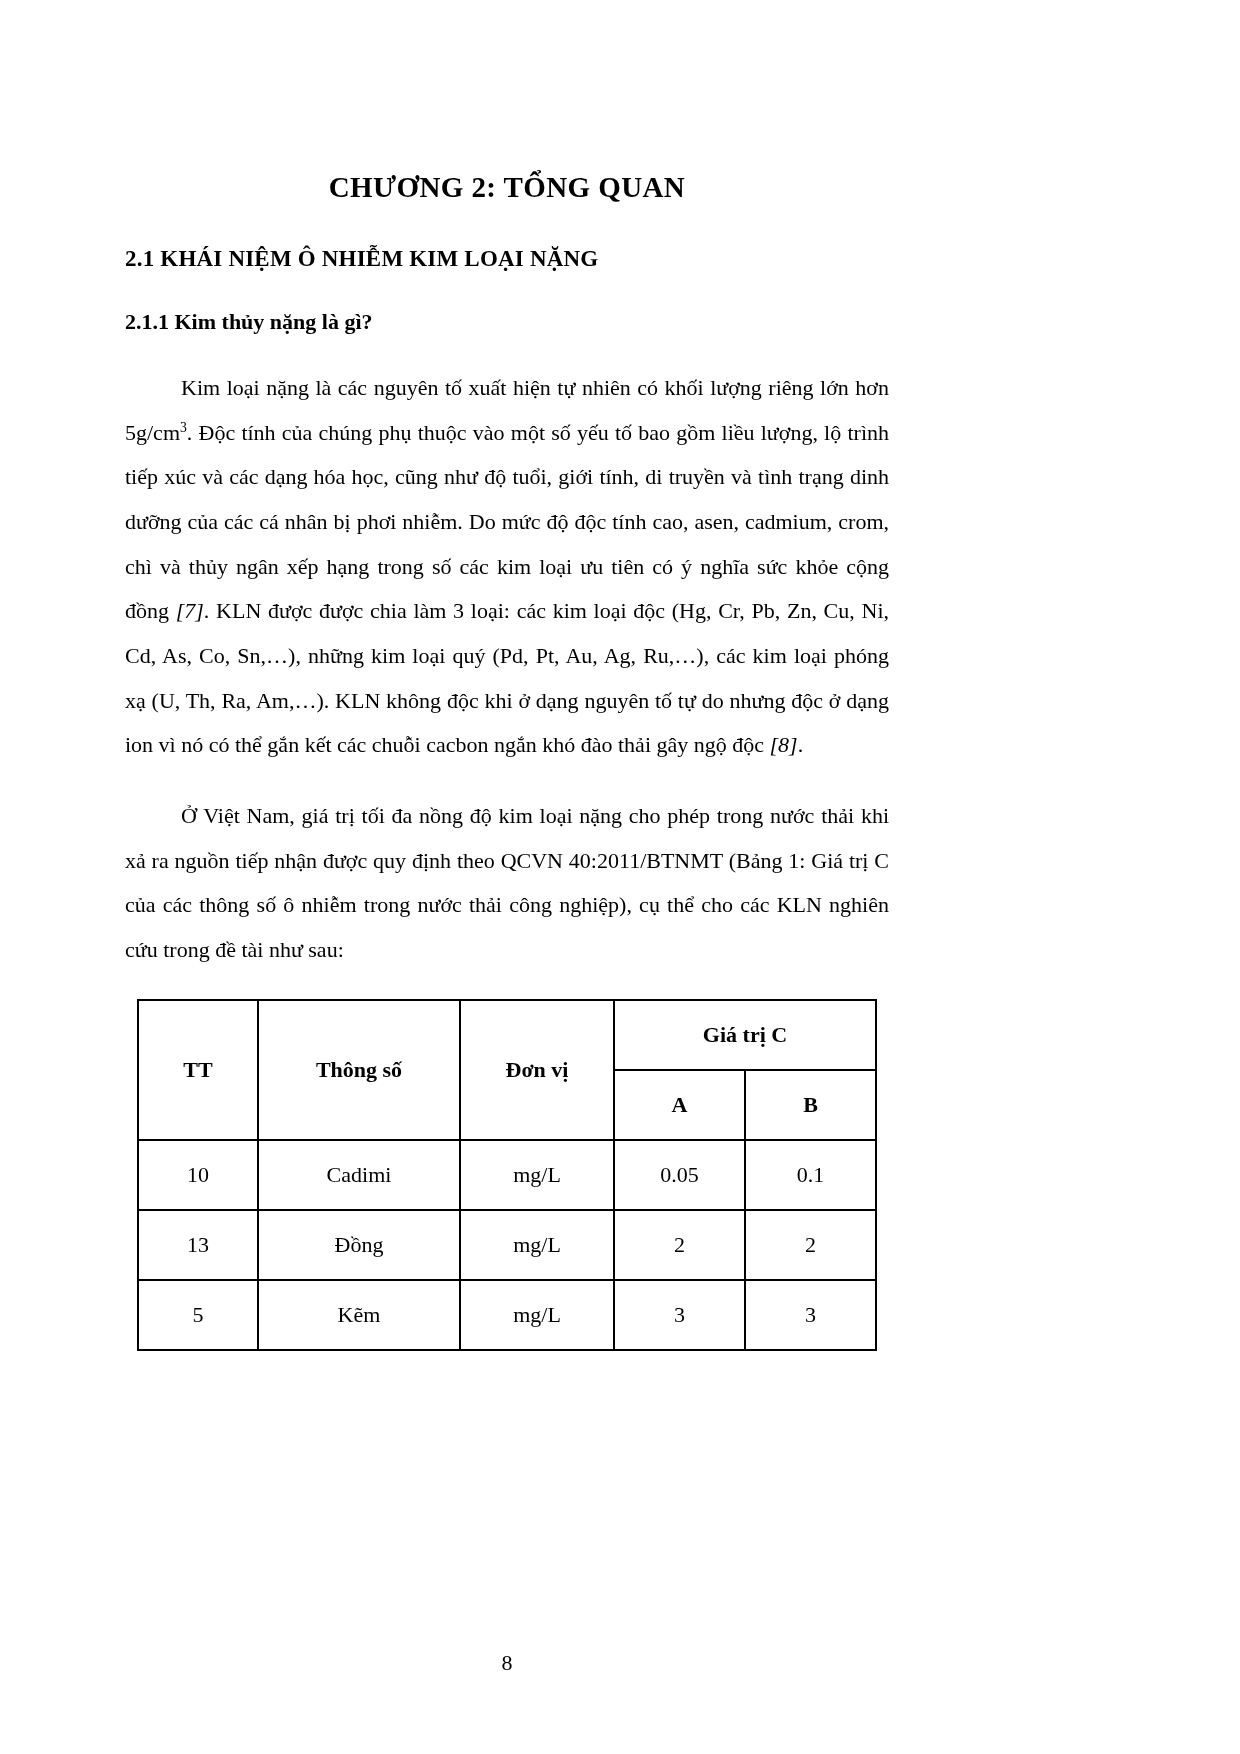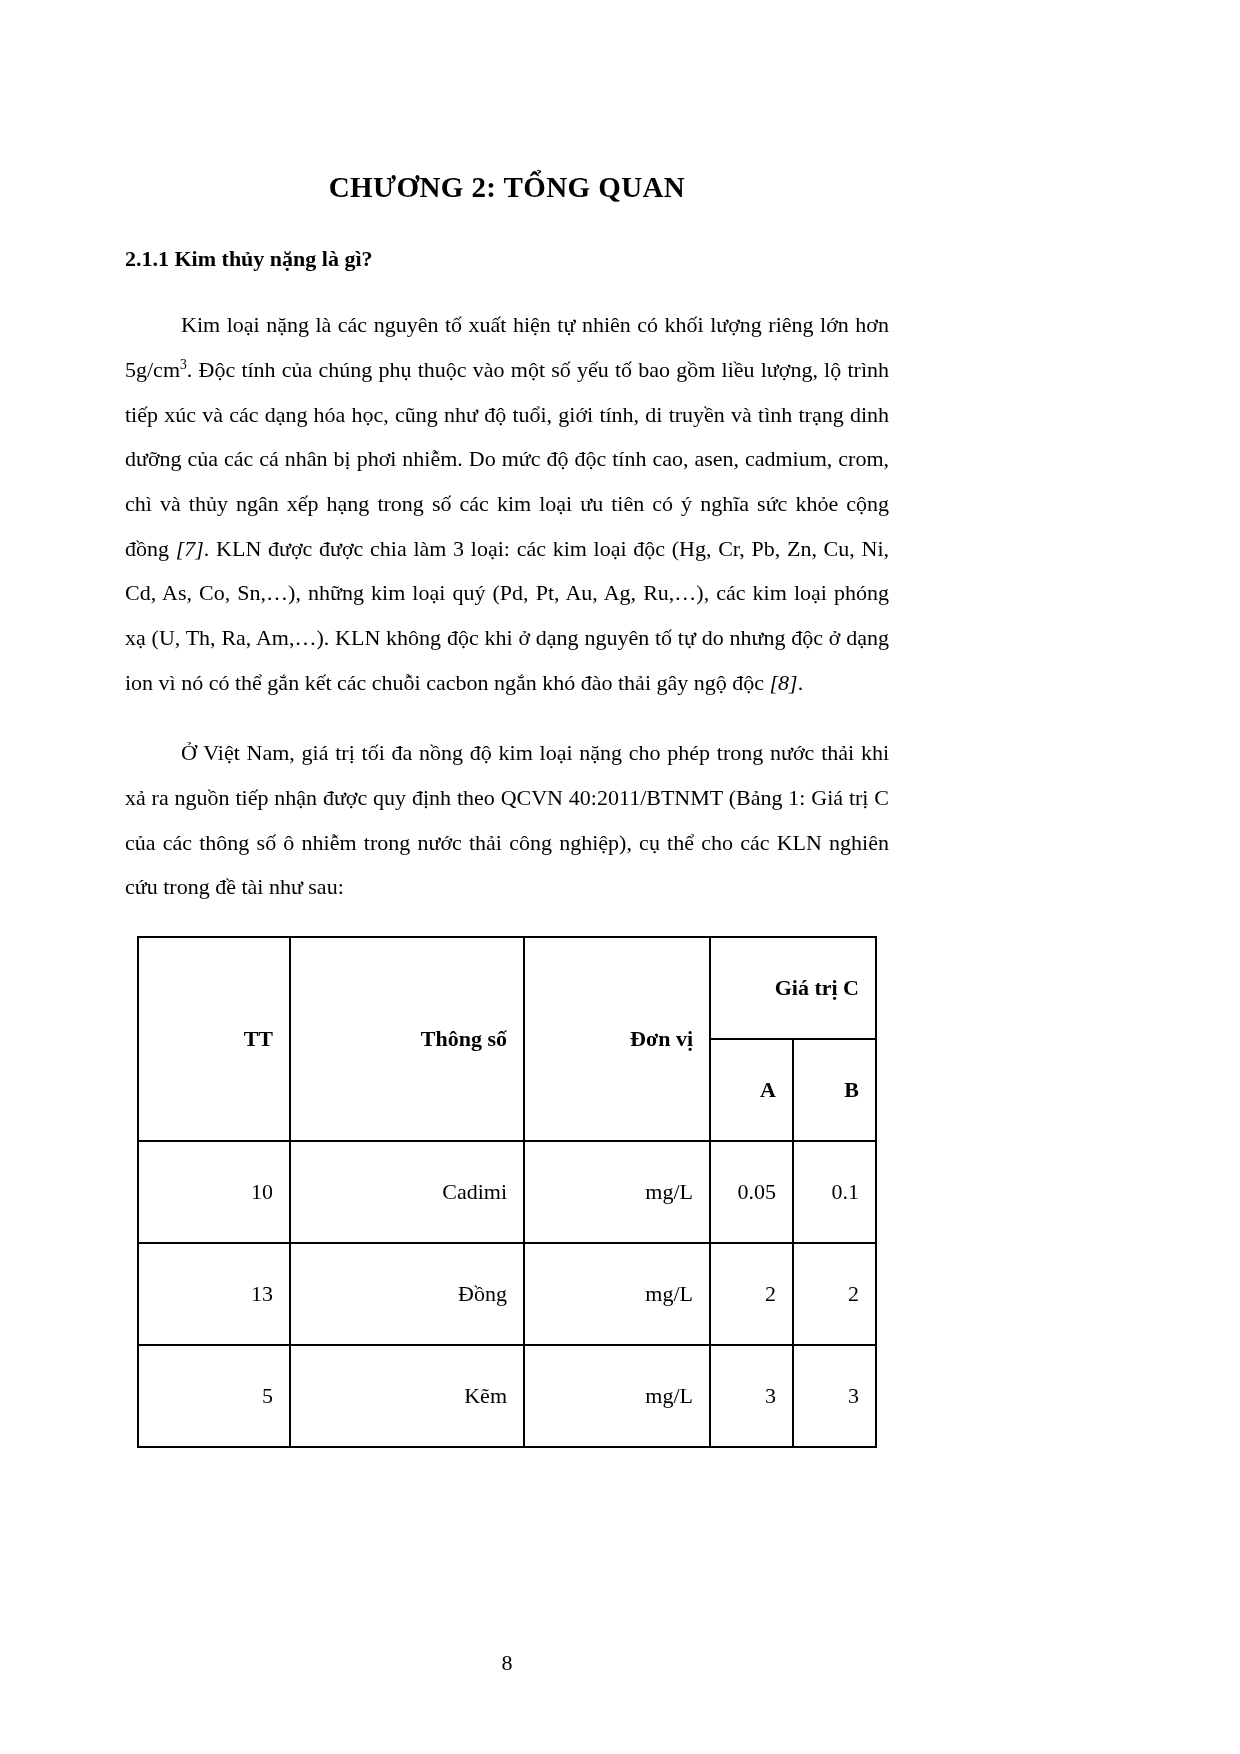--- a/index.html
+++ b/index.html
@@ -73,25 +73,25 @@
     text-align: left;
   }
   table.qcvn {
     border-collapse: collapse;
     margin: 0 auto;
     width: 740px;
     table-layout: fixed;
   }
   table.qcvn td, table.qcvn th {
     border: 2.5px solid #000000;
-    text-align: right;
+    text-align: center;
     vertical-align: middle;
     font-size: 22px;
     font-weight: normal;
-    padding: 16px;
+    padding: 0;
     height: 68px;
   }
   table.qcvn th {
     font-weight: bold;
   }
   .col-tt { width: 118px; }
   .col-param { width: 200px; }
   .col-unit { width: 152px; }
   .col-a { width: 135px; }
   .col-b { width: 135px; }
@@ -112,20 +112,21 @@
     font-size: 22px;
   }
 </style>
 </head>
 <body>
 
 <div class="page">
 
   <h1 class="chapter-title">CHƯƠNG 2: TỔNG QUAN</h1>
 
+  <h2 class="h2">2.1 KHÁI NIỆM Ô NHIỄM KIM LOẠI NẶNG</h2>
 
   <h3 class="h3">2.1.1 Kim thủy nặng là gì?</h3>
 
   <p class="body"><span>Kim loại nặng là các nguyên tố xuất hiện tự nhiên có khối lượng riêng lớn hơn 5g/cm</span><sup>3</sup><span>. Độc tính của chúng phụ thuộc vào một số yếu tố bao gồm liều lượng, lộ trình tiếp xúc và các dạng hóa học, cũng như độ tuổi, giới tính, di truyền và tình trạng dinh dưỡng của các cá nhân bị phơi nhiễm. Do mức độ độc tính cao, asen, cadmium, crom, chì và thủy ngân xếp hạng trong số các kim loại ưu tiên có ý nghĩa sức khỏe cộng đồng </span><span class="it">[7]</span><span>. KLN được được chia làm 3 loại: các kim loại độc (Hg, Cr, Pb, Zn, Cu, Ni, Cd, As, Co, Sn,…), những kim loại quý (Pd, Pt, Au, Ag, Ru,…), các kim loại phóng xạ (U, Th, Ra, Am,…). KLN không độc khi ở dạng nguyên tố tự do nhưng độc ở dạng ion vì nó có thể gắn kết các chuỗi cacbon ngắn khó đào thải gây ngộ độc </span><span class="it">[8]</span><span>.</span></p>
 
 
   <p class="body">Ở Việt Nam, giá trị tối đa nồng độ kim loại nặng cho phép trong nước thải khi xả ra nguồn tiếp nhận được quy định theo QCVN 40:2011/BTNMT (Bảng 1: Giá trị C của các thông số ô nhiễm trong nước thải công nghiệp), cụ thể cho các KLN nghiên cứu trong đề tài như sau:</p>
 
 
   <table class="qcvn">

